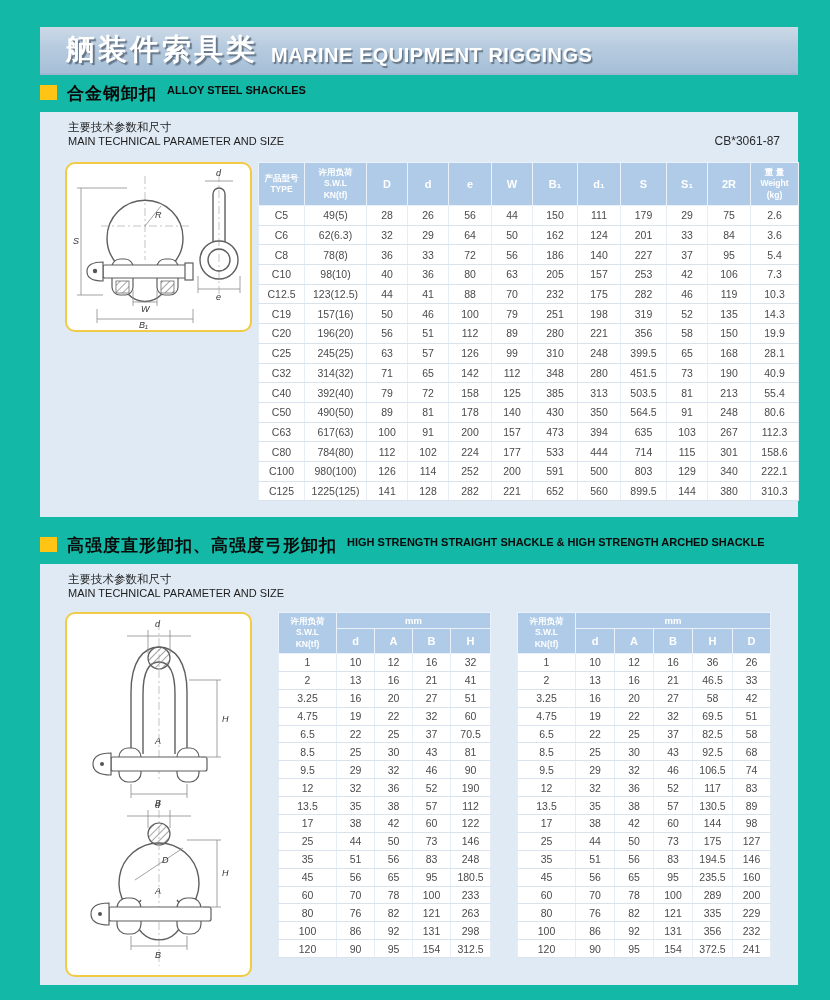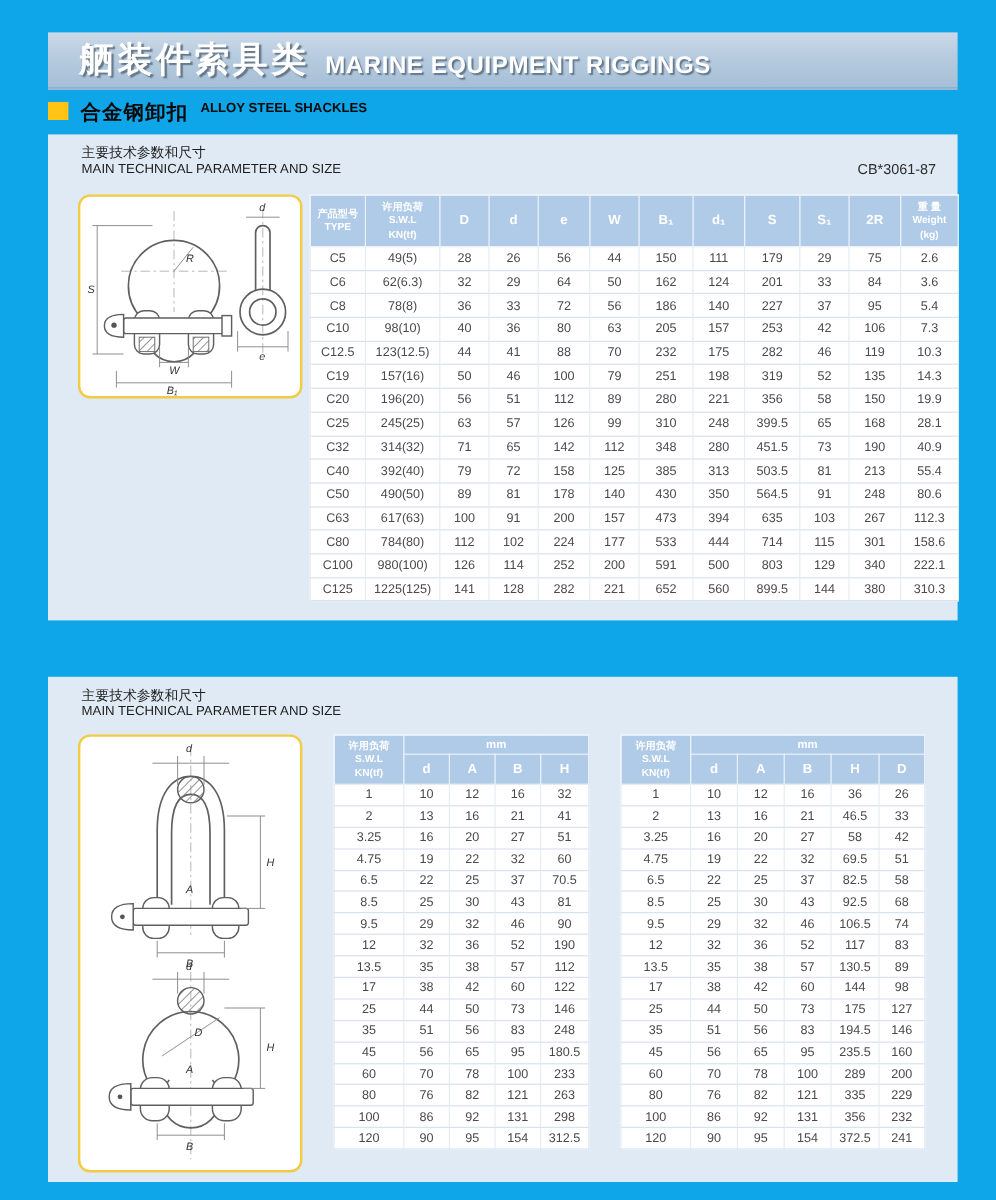--- a/index.html
+++ b/index.html
@@ -1,17 +1,17 @@
 <!DOCTYPE html>
 <html><head>
 <meta charset="utf-8">
 <style>
   html,body { margin:0; padding:0; background:#fff; }
   body { font-family:"Liberation Sans","DejaVu Sans",sans-serif; }
-  .page { position:relative; width:830px; height:1000px; background:#0ea5e9; overflow:hidden; }
+  .page { position:relative; width:830px; height:1000px; background:#14b8a6; overflow:hidden; }
 
   
   .banner { position:absolute; left:40px; top:27px; width:758px; height:46px;
     background:linear-gradient(180deg,#ccd9e7 0%, #b6cbdf 45%, #a6bfd7 100%);
     border-bottom:2px solid #9db7d0; display:flex; align-items:center; }
   .banner-zh { font-size:29px; font-weight:bold; color:#fff; letter-spacing:3px;
     padding-left:26px; text-shadow:2px 2px 1px rgba(88,104,122,.85); }
   .banner-en { font-size:20px; font-weight:bold; color:#fff; letter-spacing:.5px;
     margin-left:13px; margin-top:10px; text-shadow:1.5px 1.5px 1px rgba(88,104,122,.85); }
 
@@ -384,20 +384,25 @@
             <td>560</td>
             <td>899.5</td>
             <td>144</td>
             <td>380</td>
             <td>310.3</td>
           </tr>
         </tbody>
     </table>
   </div>
 
+  <div class="sec-head" id="sec2-head">
+    <span class="bullet"></span>
+    <span class="sec-zh">高强度直形卸扣、高强度弓形卸扣</span>
+    <span class="sec-en">HIGH STRENGTH STRAIGHT SHACKLE &amp; HIGH STRENGTH ARCHED SHACKLE</span>
+  </div>
 
   <div class="panel" id="panel2">
     <div class="param-zh">主要技术参数和尺寸</div>
     <div class="param-en">MAIN TECHNICAL PARAMETER AND SIZE</div>
 
     <div class="dbox" id="dbox2">
       <svg width="183" height="361" viewBox="0 0 183 361">
         <defs>
           <pattern id="hatch2" width="5" height="5" patternUnits="userSpaceOnUse" patternTransform="rotate(45)">
             <line x1="0" y1="0" x2="0" y2="5" stroke="#808080" stroke-width="1.4"></line>

